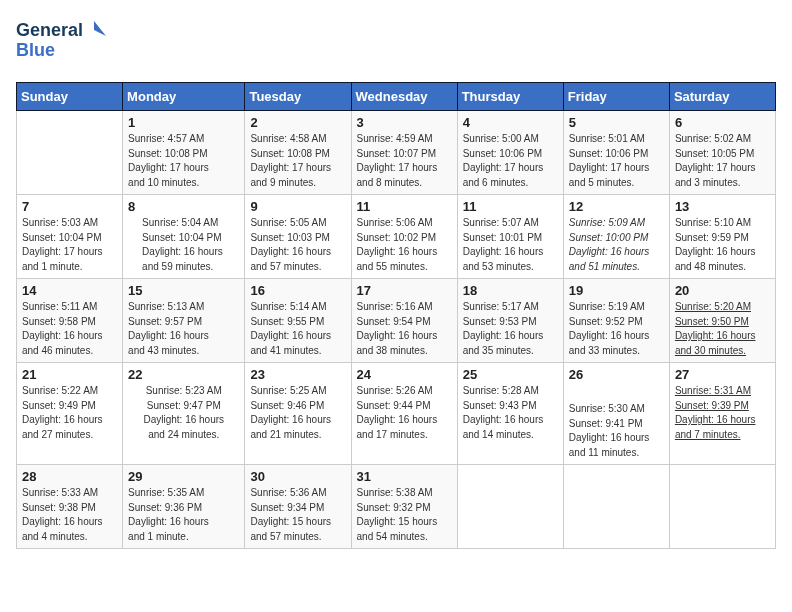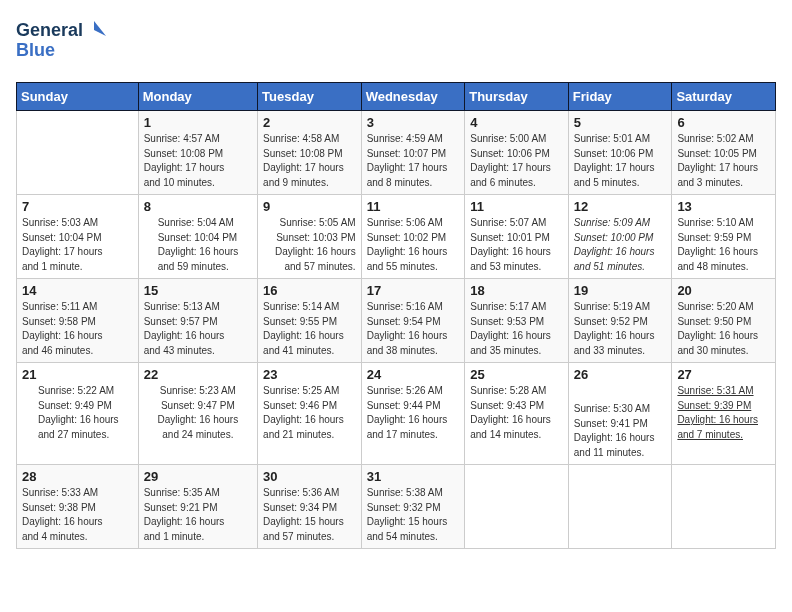--- a/index.html
+++ b/index.html
@@ -159,21 +159,21 @@
         </td>
         <td>
           <span class="day-number">8</span>
           <div class="day-info" style="white-space: pre-line; margin-left: 14px;">Sunrise: 5:04 AM
 Sunset: 10:04 PM
 Daylight: 16 hours
 and 59 minutes.</div>
         </td>
         <td>
           <span class="day-number">9</span>
-          <div class="day-info" style="white-space: pre-line; text-align: right;">Sunrise: 5:05 AM
+          <div class="day-info" style="white-space: pre-line;">Sunrise: 5:05 AM
 Sunset: 10:03 PM
 Daylight: 16 hours
 and 57 minutes.</div>
         </td>
         <td>
           <span class="day-number">11</span>
           <div class="day-info" style="white-space: pre-line;">Sunrise: 5:06 AM
 Sunset: 10:02 PM
 Daylight: 16 hours
 and 55 minutes.</div>
@@ -238,30 +238,30 @@
         </td>
         <td>
           <span class="day-number">19</span>
           <div class="day-info" style="white-space: pre-line;">Sunrise: 5:19 AM
 Sunset: 9:52 PM
 Daylight: 16 hours
 and 33 minutes.</div>
         </td>
         <td>
           <span class="day-number">20</span>
-          <div class="day-info" style="white-space: pre-line;">Sunrise: 5:20 AM
+          <div class="day-info" style="white-space: pre-line; text-decoration: underline;">Sunrise: 5:20 AM
 Sunset: 9:50 PM
 Daylight: 16 hours
 and 30 minutes.</div>
         </td>
       </tr>
       <tr>
         <td>
           <span class="day-number">21</span>
-          <div class="day-info" style="white-space: pre-line; margin-left: 16px;">Sunrise: 5:22 AM
+          <div class="day-info" style="white-space: pre-line;">Sunrise: 5:22 AM
 Sunset: 9:49 PM
 Daylight: 16 hours
 and 27 minutes.</div>
         </td>
         <td>
           <span class="day-number">22</span>
           <div class="day-info" style="white-space: pre-line; text-align: center;">Sunrise: 5:23 AM
 Sunset: 9:47 PM
 Daylight: 16 hours
 and 24 minutes.</div>
@@ -306,21 +306,21 @@
         <td>
           <span class="day-number">28</span>
           <div class="day-info" style="white-space: pre-line;">Sunrise: 5:33 AM
 Sunset: 9:38 PM
 Daylight: 16 hours
 and 4 minutes.</div>
         </td>
         <td>
           <span class="day-number">29</span>
           <div class="day-info" style="white-space: pre-line;">Sunrise: 5:35 AM
-Sunset: 9:21 PM
+Sunset: 9:36 PM
 Daylight: 16 hours
 and 1 minute.</div>
         </td>
         <td>
           <span class="day-number">30</span>
           <div class="day-info" style="white-space: pre-line;">Sunrise: 5:36 AM
 Sunset: 9:34 PM
 Daylight: 15 hours
 and 57 minutes.</div>
         </td>

